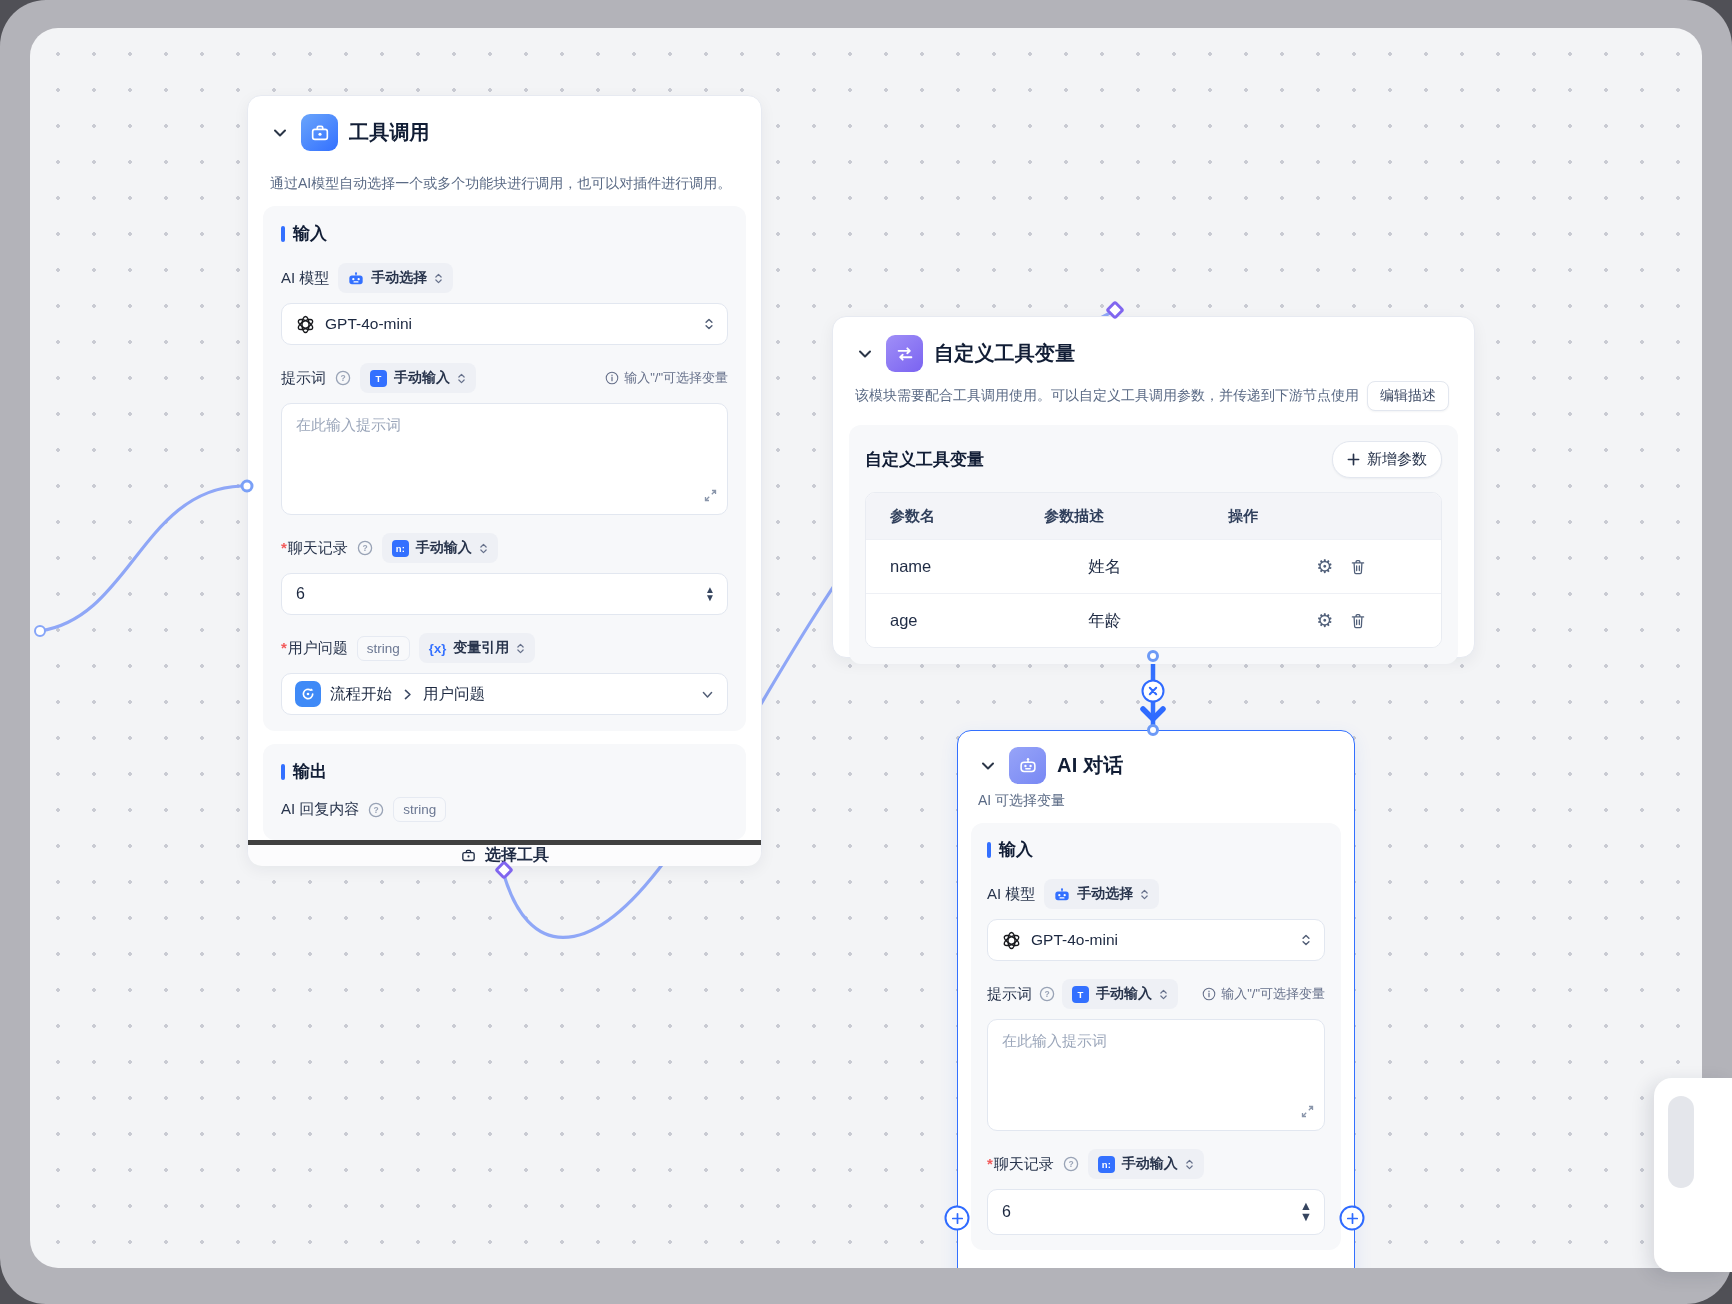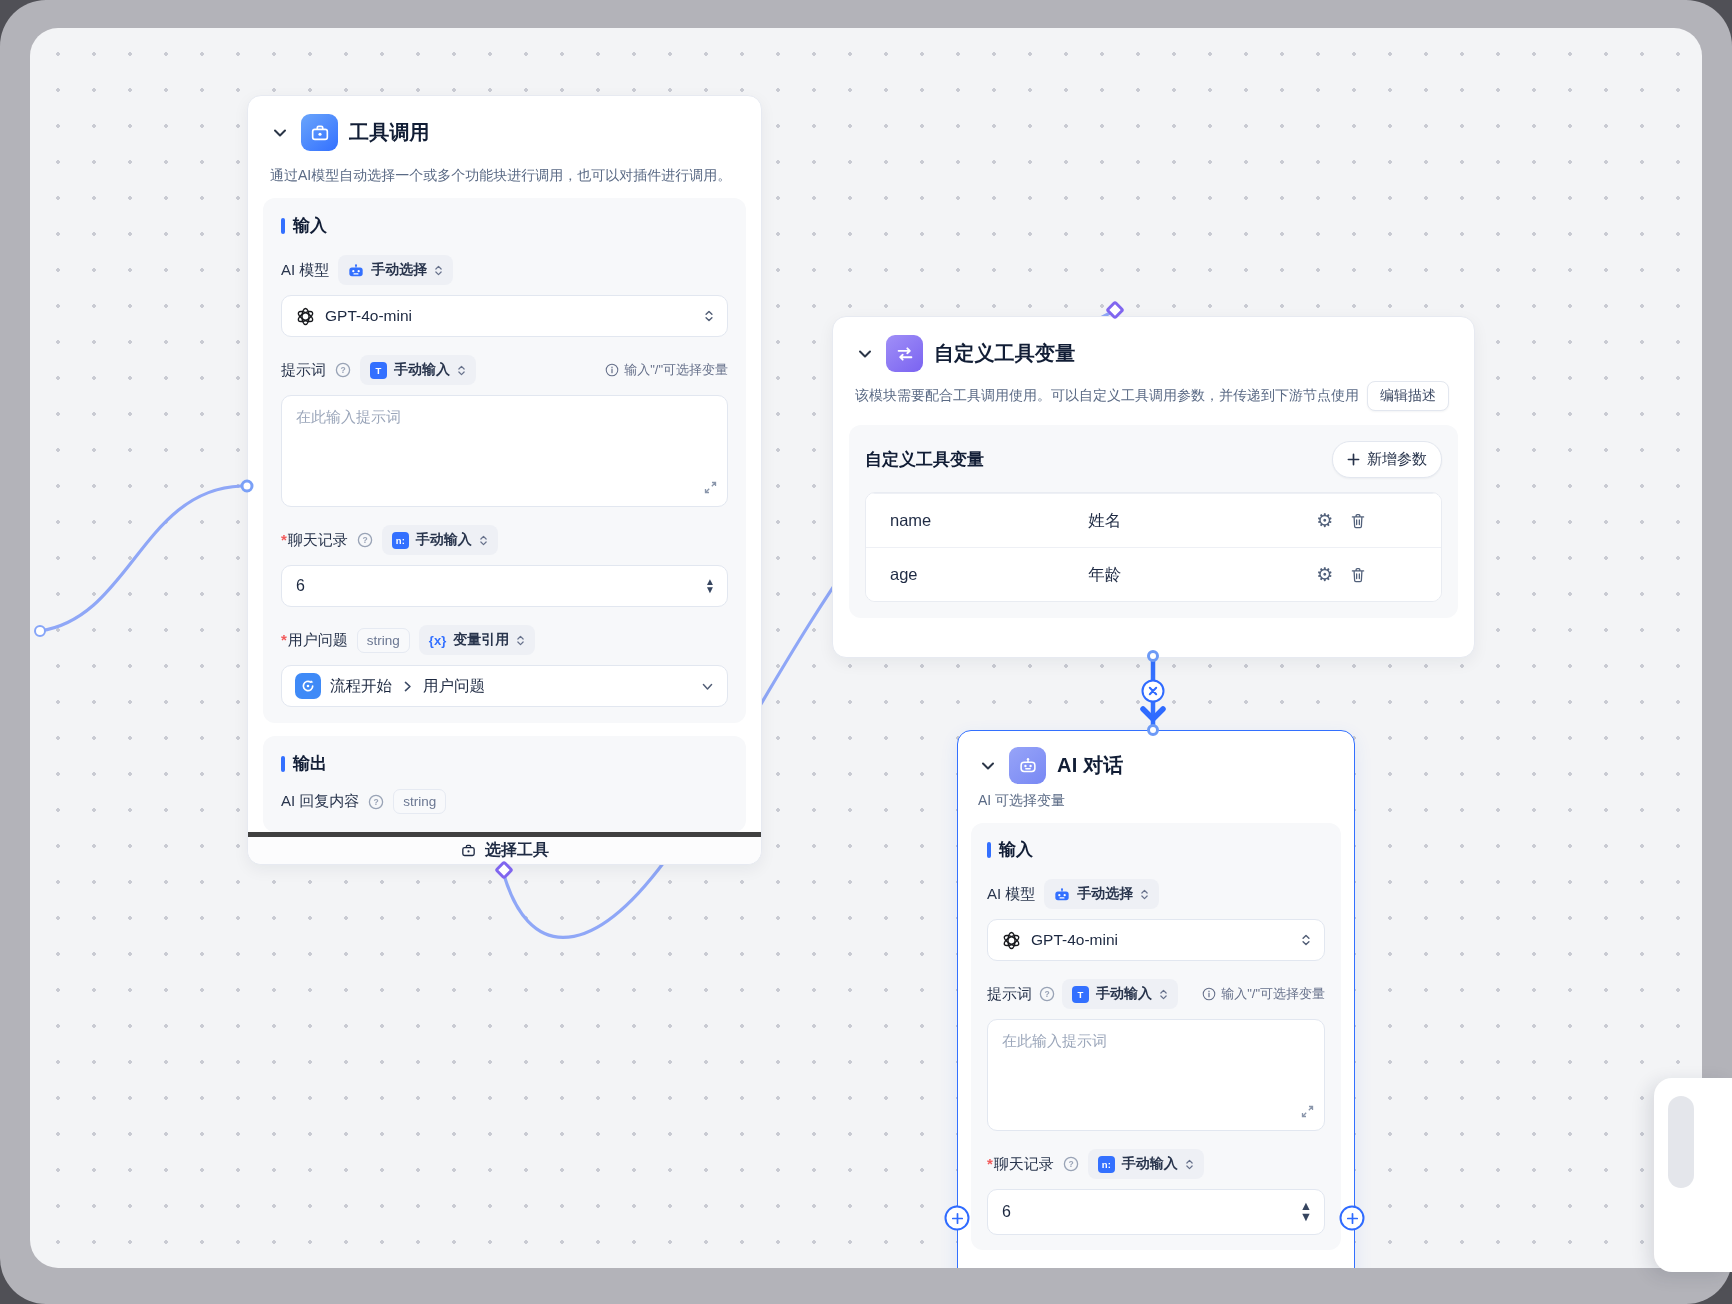--- a/index.html
+++ b/index.html
@@ -18,21 +18,21 @@
   .node { position:absolute; background:#fff; border:1px solid #e7eaf1; border-radius:14px;
     box-shadow:0 5px 16px rgba(25,32,56,.06); z-index:2; display:flex; flex-direction:column; }
   .node-head { padding:18px 22px 0 22px; }
   .hrow { display:flex; align-items:center; gap:11px; }
   .collapse { width:20px; height:20px; display:flex; align-items:center; justify-content:center; cursor:pointer; }
   .app-icon { width:37px; height:37px; border-radius:9px; display:flex; align-items:center; justify-content:center; flex:none; }
   .icon-blue   { background:linear-gradient(140deg,#6aa5fb,#3370ff); }
   .icon-purple { background:linear-gradient(140deg,#a08ff7,#7a63f1); }
   .icon-indigo { background:linear-gradient(140deg,#97a4f8,#7888f4); }
   .node-title { font-size:20px; font-weight:700; color:#111d35; letter-spacing:.2px; }
-  .node-desc { margin-top:16px; font-size:14px; color:#5a6a85; white-space:nowrap; }
+  .node-desc { margin-top:24px; font-size:14px; color:#5a6a85; white-space:nowrap; }
   .section { background:#f7f8fa; border-radius:12px; margin:13px 15px 0 15px; padding:16px 18px; }
   .sec-label { display:flex; align-items:center; gap:8px; font-size:17px; font-weight:700; color:#111d35; }
   .bar { width:4px; height:16px; border-radius:2px; background:#3370ff; }
   .frow { display:flex; align-items:center; gap:9px; margin-top:18px; }
   .flabel { font-size:15px; font-weight:500; color:#28344c; }
   .req { color:#f25a5a; font-weight:700; margin-right:1px; }
   .badge { display:inline-flex; align-items:center; gap:7px; background:#eef0f5; border-radius:8px;
     padding:6px 10px; font-size:14px; font-weight:600; color:#28344c; cursor:pointer; }
   .sq { width:17px; height:17px; border-radius:4px; background:#3370ff; color:#fff; font-size:9.5px;
     font-weight:700; display:flex; align-items:center; justify-content:center; flex:none; }
@@ -304,20 +304,25 @@
         <span class="varbox-title">自定义工具变量</span>
         <button class="add-btn">
           <svg width="13" height="13" viewBox="0 0 14 14">
               <path d="M7 1.5v11M1.5 7h11" stroke="#26324a" stroke-width="1.8" stroke-linecap="round"></path>
             </svg>
           <span>新增参数</span>
         </button>
       </div>
 
       <div class="tbl">
+        <div class="trow thead">
+          <span class="c1">参数名</span>
+          <span class="c2">参数描述</span>
+          <span class="c3">操作</span>
+        </div>
         <div class="trow tbody-row">
           <span class="c1">name</span>
           <span class="c2">姓名</span>
           <span class="c3">
             <span class="opbtn gear">⚙</span>
             <span class="opbtn">
               <svg width="18" height="18" viewBox="0 0 24 24" fill="none" stroke="#51607a" stroke-width="1.7" stroke-linecap="round">
                   <path d="M4.5 6.5h15M9.5 6.2V4.9a1.3 1.3 0 0 1 1.3-1.3h2.4a1.3 1.3 0 0 1 1.3 1.3v1.3M6.8 6.8l.7 12.4a1.6 1.6 0 0 0 1.6 1.5h5.8a1.6 1.6 0 0 0 1.6-1.5l.7-12.4M10.2 10.5v6.3M13.8 10.5v6.3"></path>
                 </svg>
             </span>

